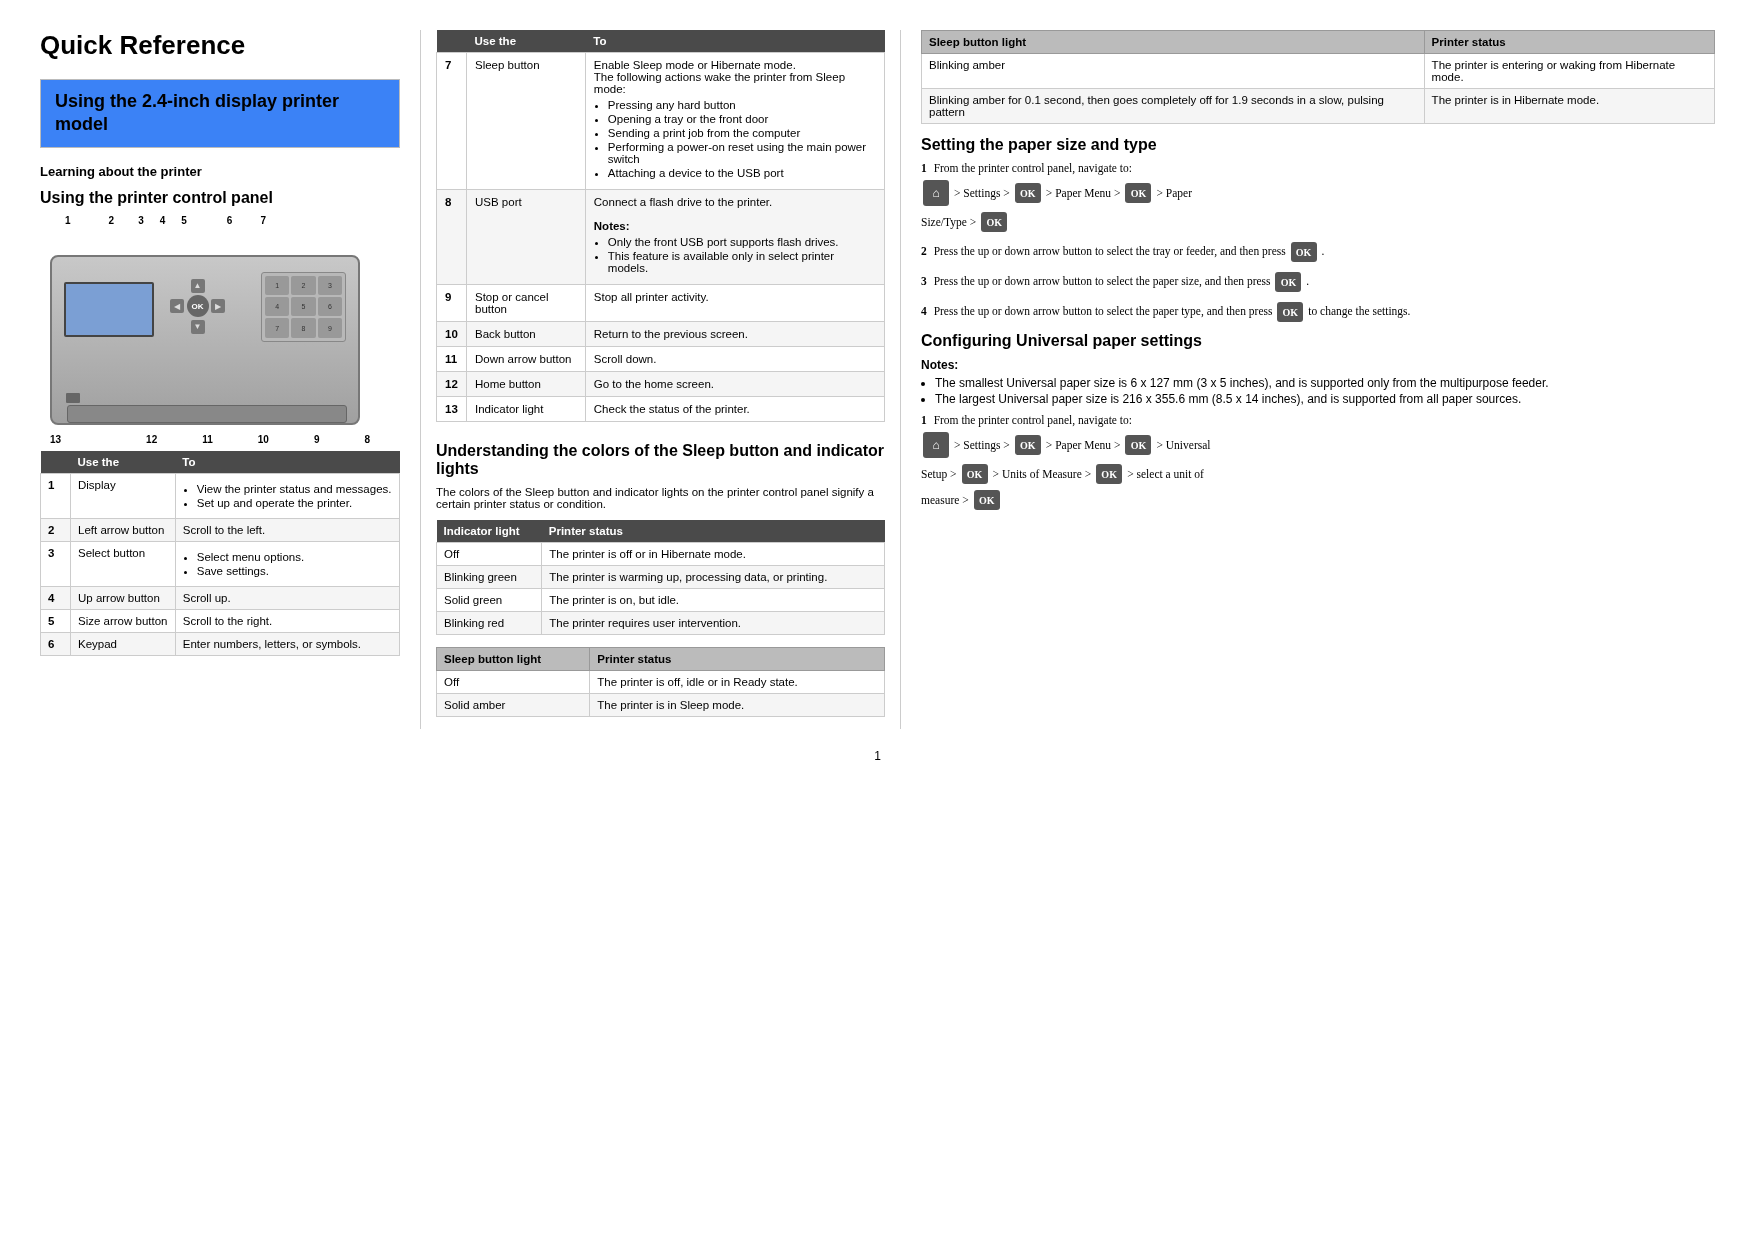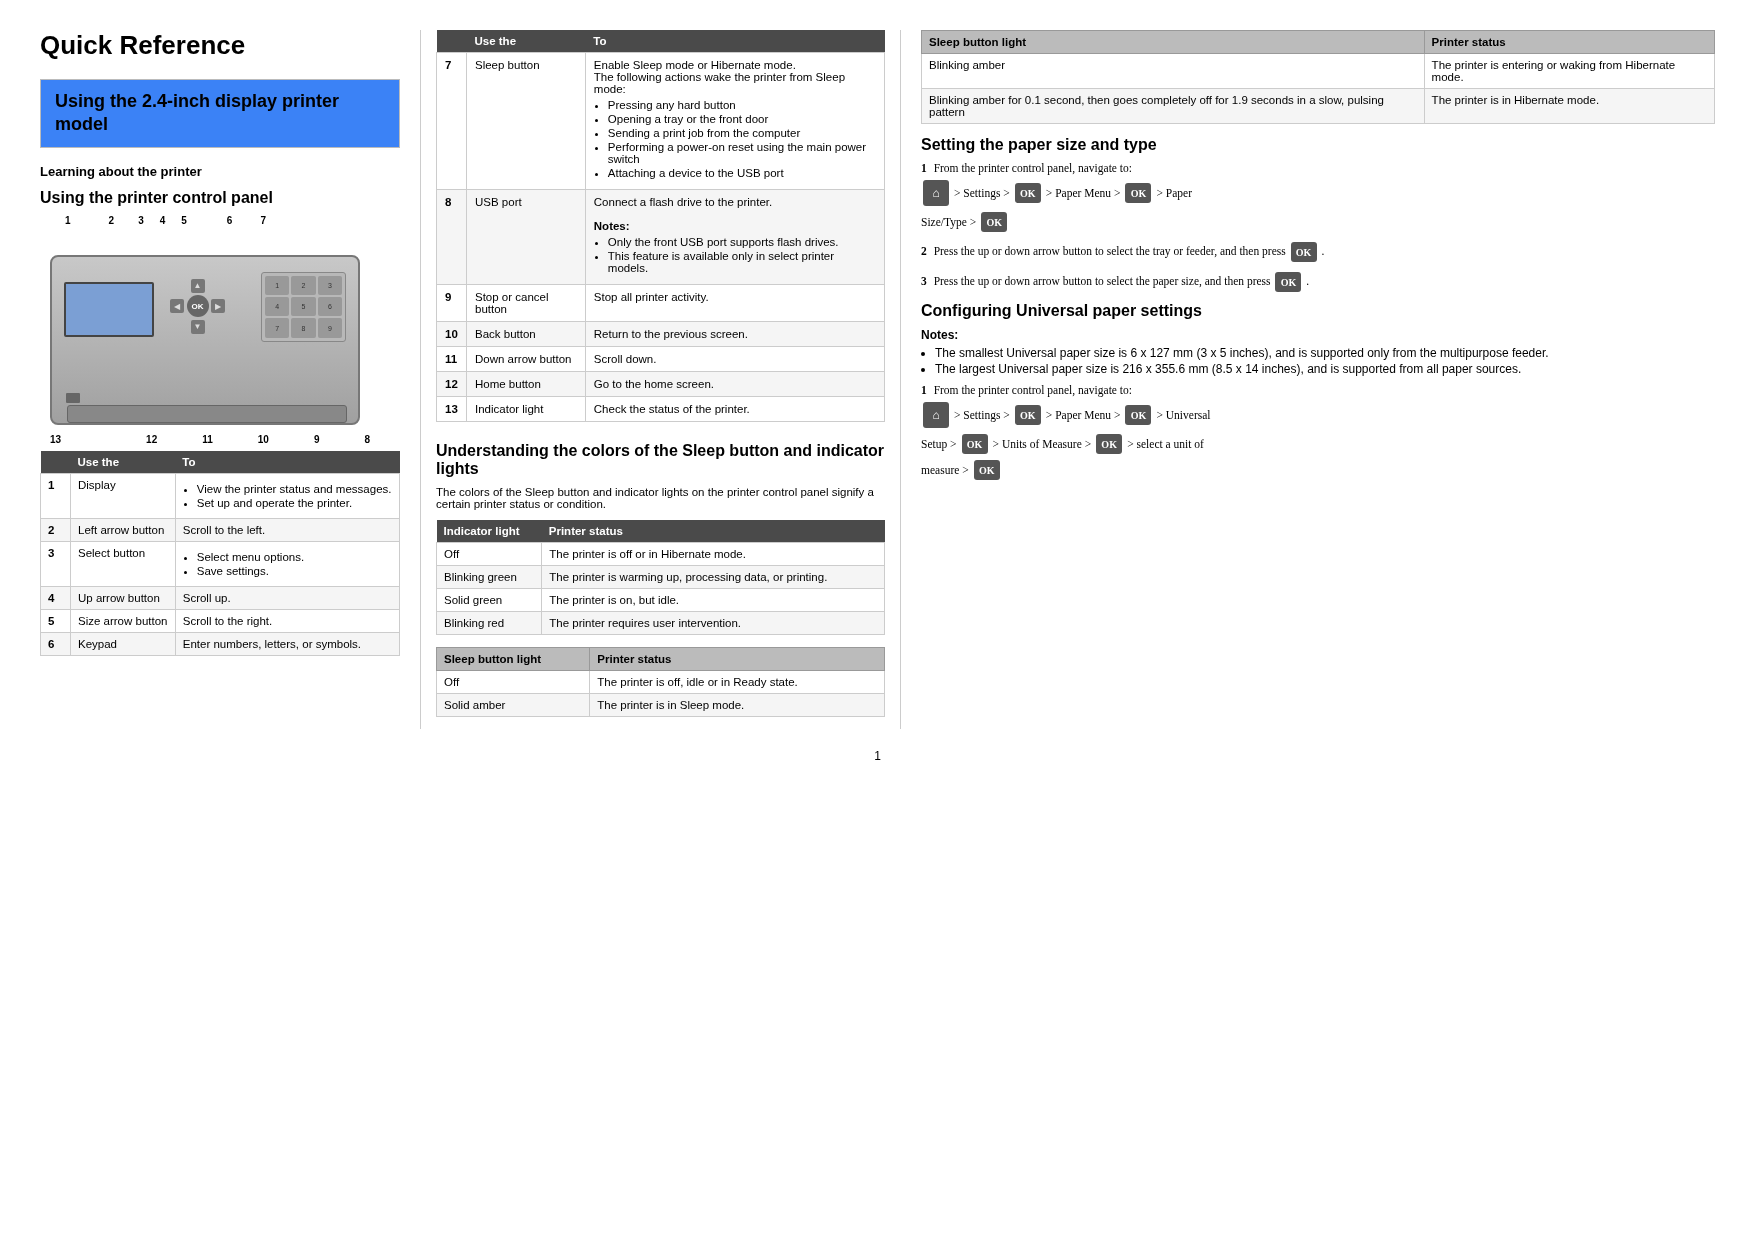--- a/index.html
+++ b/index.html
@@ -653,20 +653,26 @@
       <span>.</span>
     </div>
 
     <div class="setting-step">
       <span class="step-num">3</span>
       <span>Press the up or down arrow button to select the paper size, and then press </span>
       <span class="ok-btn">OK</span>
       <span>.</span>
     </div>
 
+    <div class="setting-step">
+      <span class="step-num">4</span>
+      <span>Press the up or down arrow button to select the paper type, and then press </span>
+      <span class="ok-btn">OK</span>
+      <span> to change the settings.</span>
+    </div>
 
     <h3 class="section-heading">Configuring Universal paper settings</h3>
 
     <div class="notes-section">
       <div class="notes-title">Notes:</div>
       <ul class="bullet-list">
         <li>The smallest Universal paper size is 6 x 127 mm (3 x 5 inches), and is supported only from the multipurpose feeder.</li>
         <li>The largest Universal paper size is 216 x 355.6 mm (8.5 x 14 inches), and is supported from all paper sources.</li>
       </ul>
     </div>

